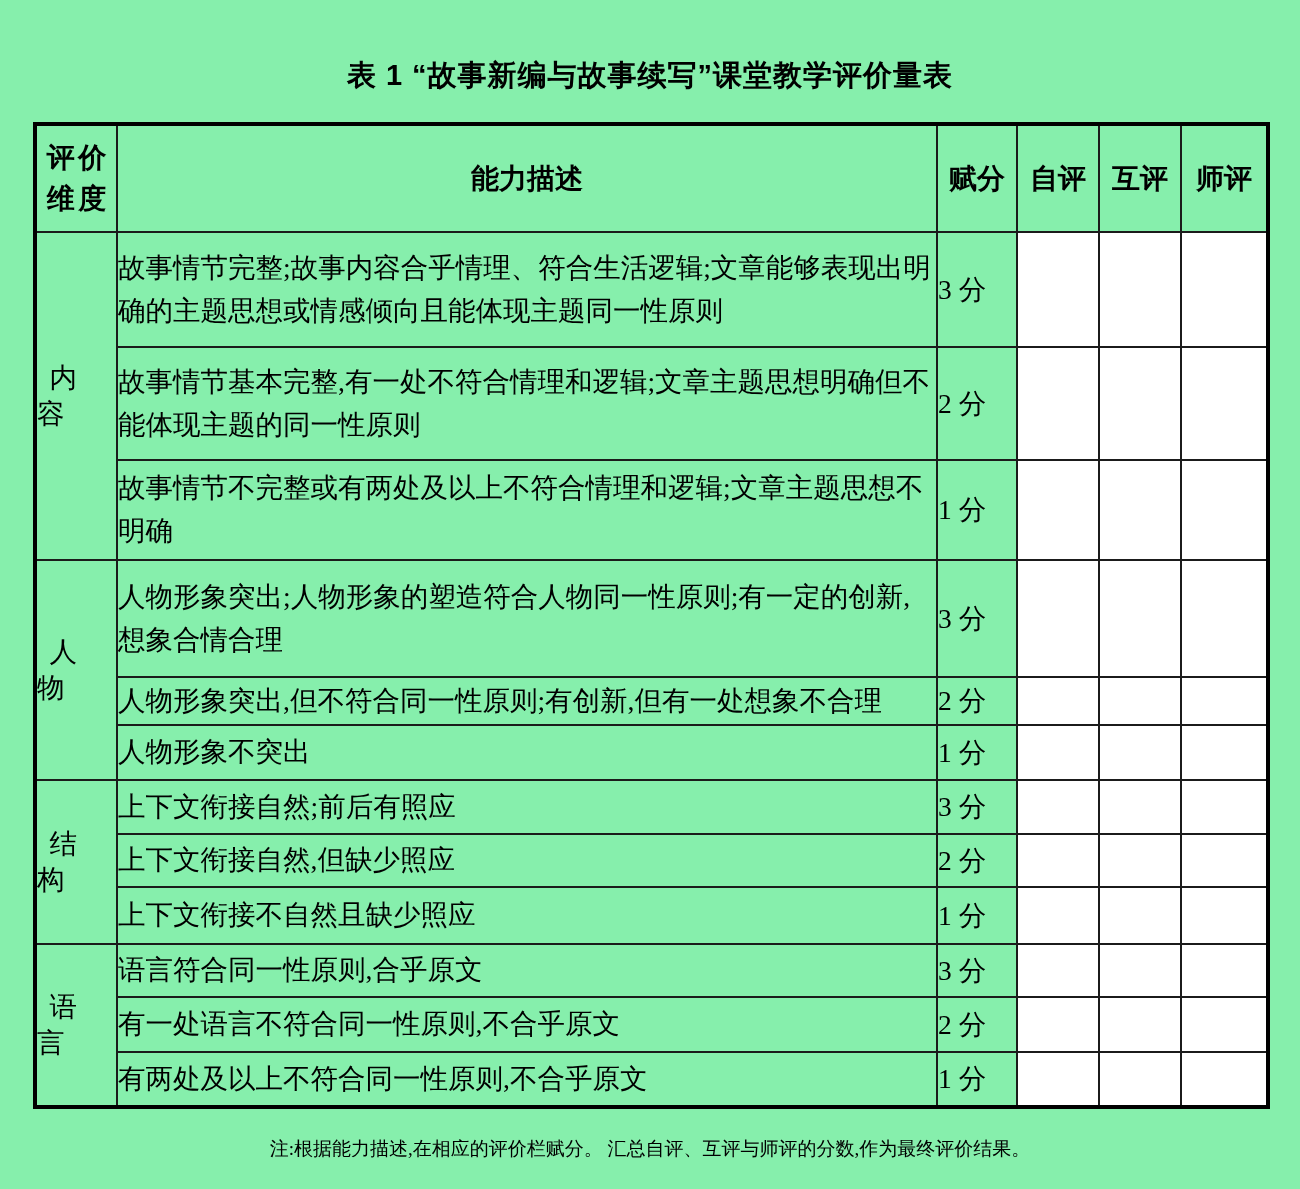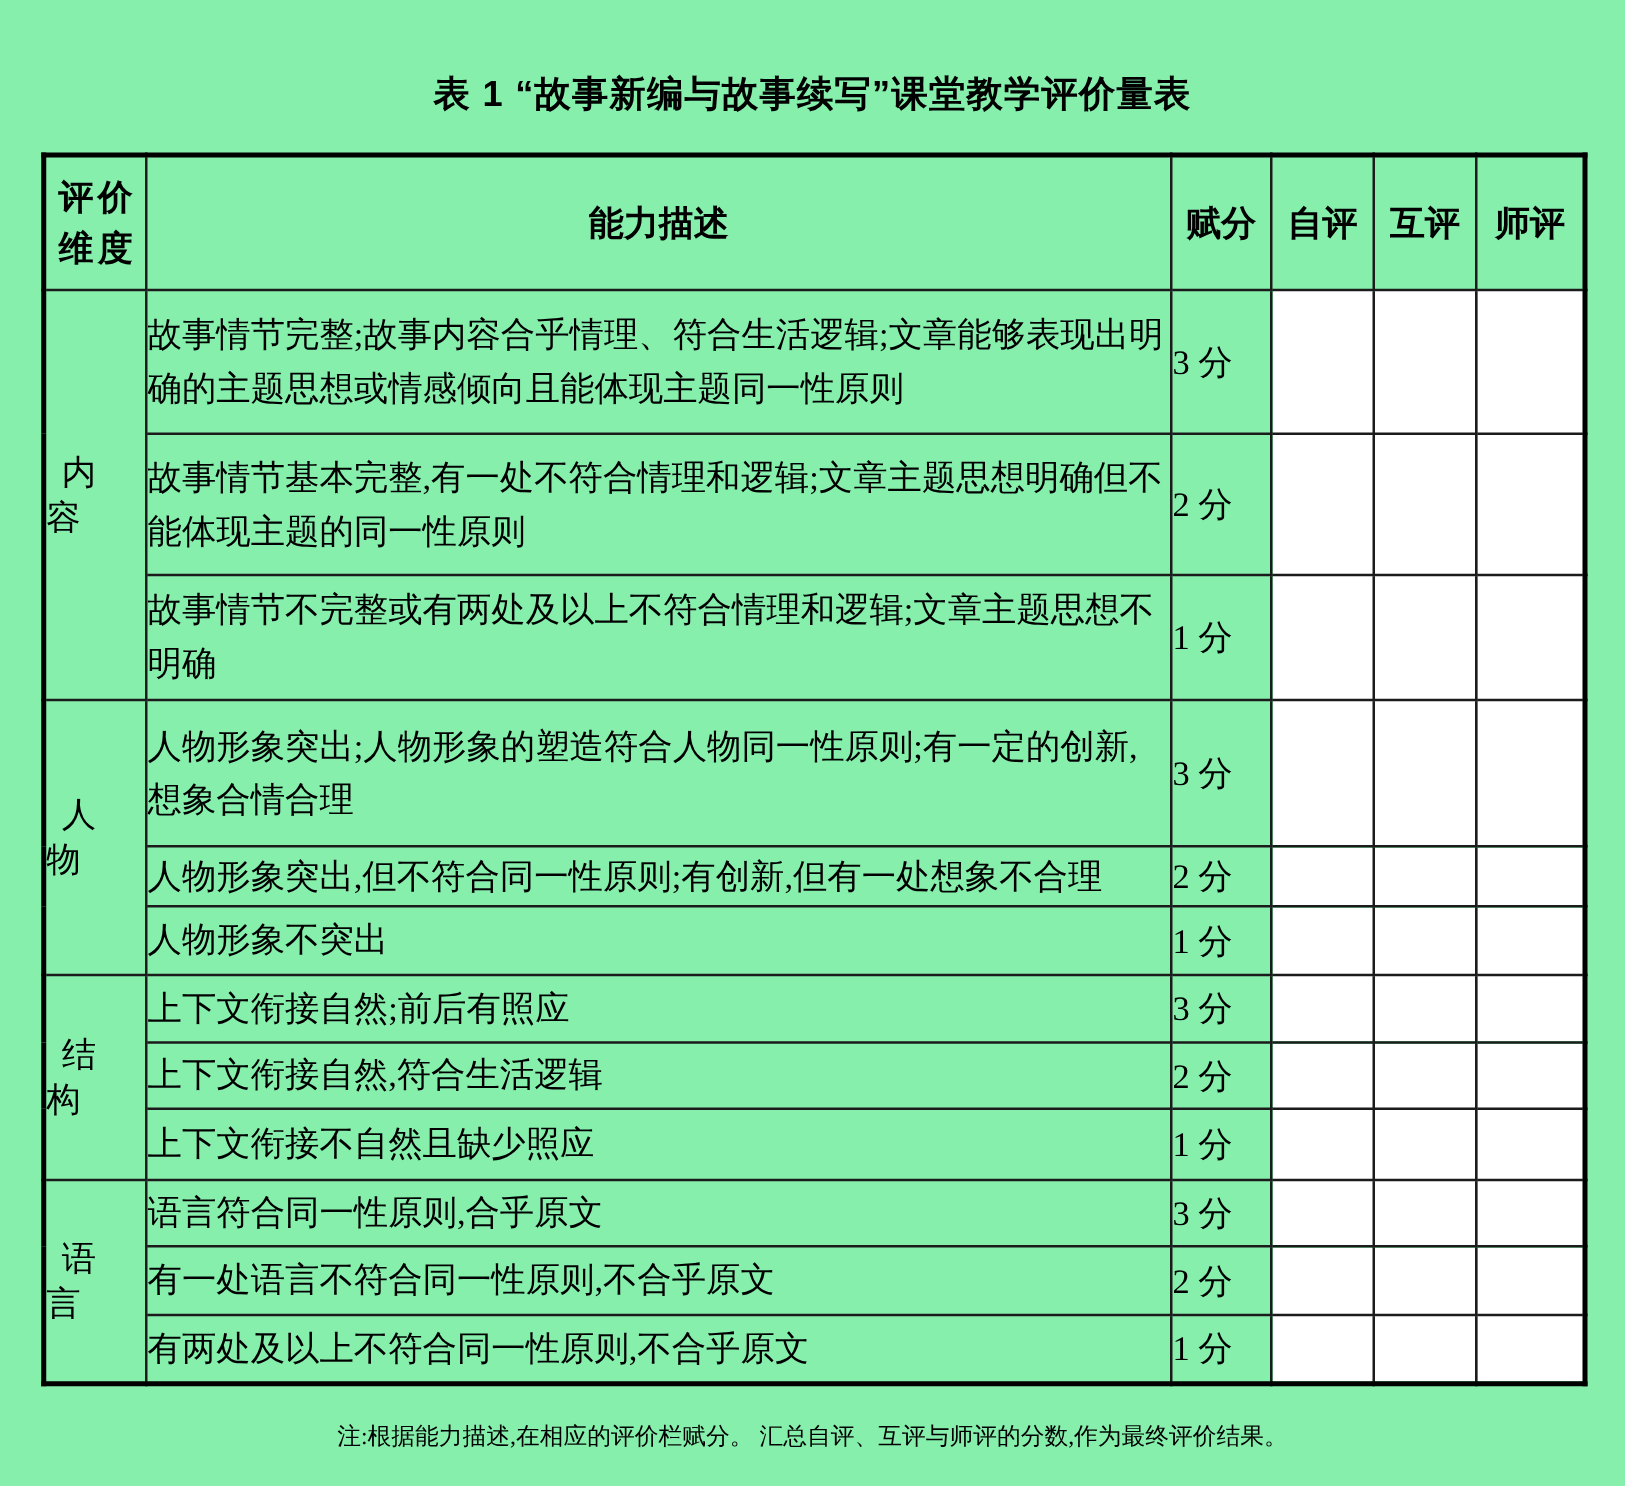--- a/index.html
+++ b/index.html
@@ -164,21 +164,21 @@
 
     <tr style="height:54px">
       <td class="dim" rowspan="3">结构</td>
       <td class="desc">上下文衔接自然;前后有照应</td>
       <td class="score">3 分</td>
       <td class="blank"></td>
       <td class="blank"></td>
       <td class="blank"></td>
     </tr>
     <tr style="height:53px">
-      <td class="desc">上下文衔接自然,符合生活逻辑</td>
+      <td class="desc">上下文衔接自然,但缺少照应</td>
       <td class="score">2 分</td>
       <td class="blank"></td>
       <td class="blank"></td>
       <td class="blank"></td>
     </tr>
     <tr style="height:57px">
       <td class="desc">上下文衔接不自然且缺少照应</td>
       <td class="score">1 分</td>
       <td class="blank"></td>
       <td class="blank"></td>

